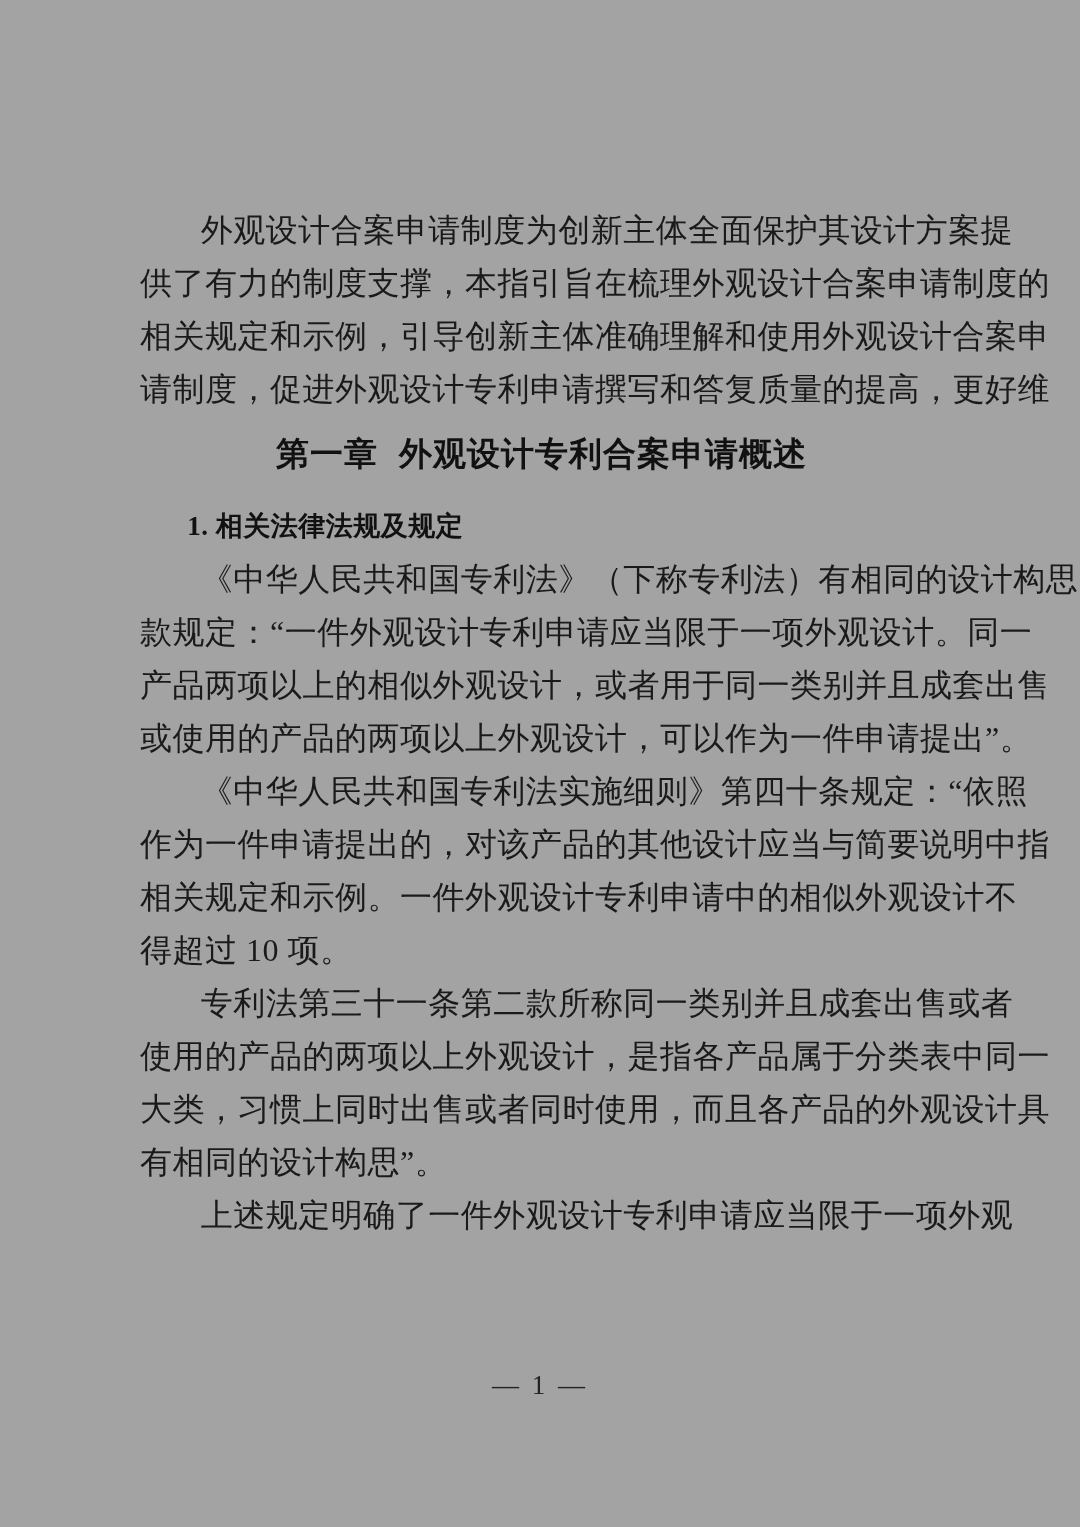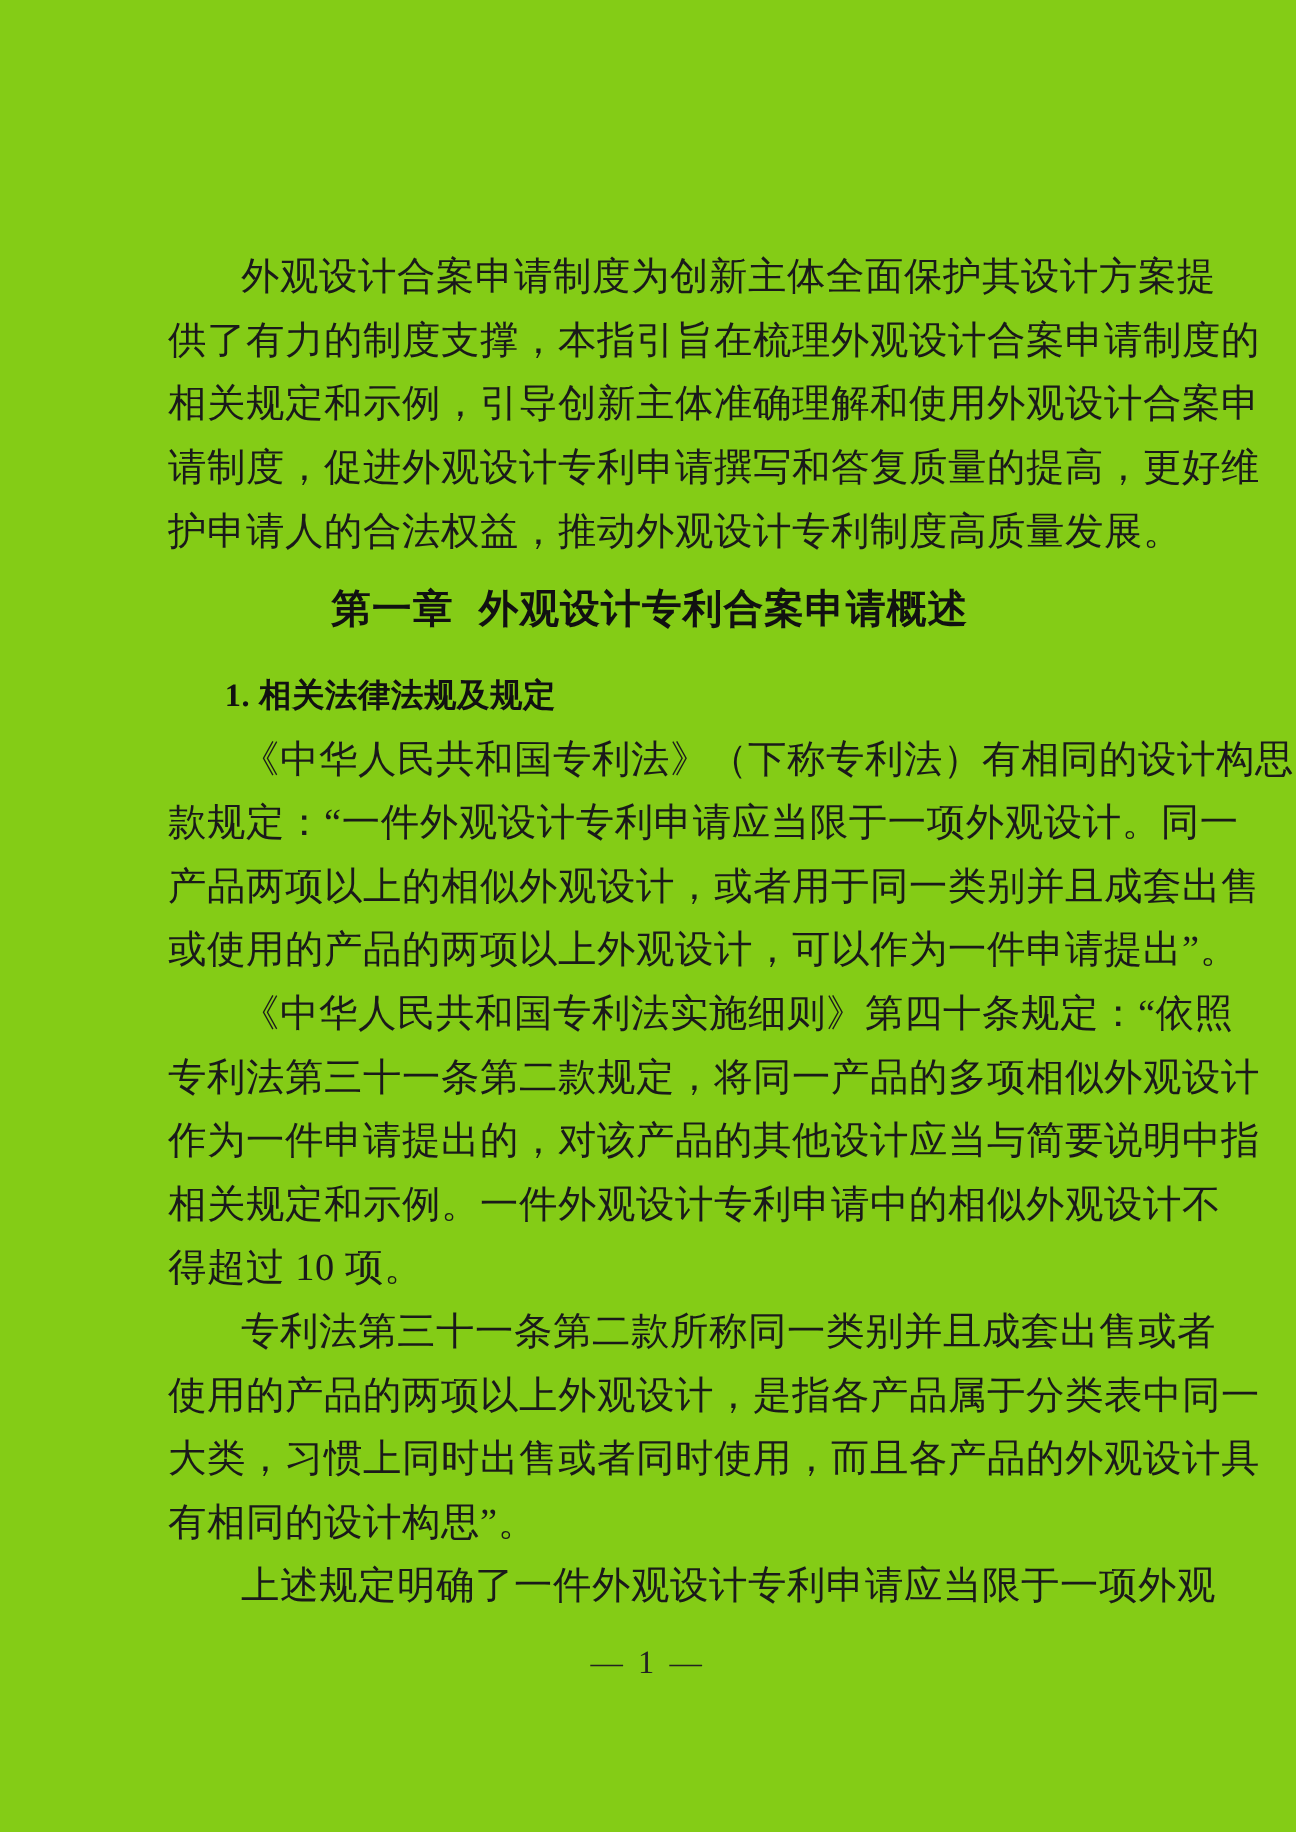--- a/index.html
+++ b/index.html
@@ -4,21 +4,21 @@
 <style>
   html, body {
     margin: 0;
     padding: 0;
     background: #ffffff;
   }
   .page {
     position: relative;
     width: 1080px;
     height: 1527px;
-    background: #84cc16;
+    background: #a3a3a3;
     overflow: hidden;
     font-family: "Liberation Serif", "DejaVu Serif", serif;
     color: #1a1a1a;
   }
   .content {
     position: absolute;
     left: 140px;
     top: 204px;
     width: 803px;
   }
@@ -69,33 +69,31 @@
 </head>
 <body>
 
 <div class="page">
   <main class="content">
       <div class="paragraph">
         <div class="line">外观设计合案申请制度为创新主体全面保护其设计方案提</div>
         <div class="line">供了有力的制度支撑，本指引旨在梳理外观设计合案申请制度的</div>
         <div class="line">相关规定和示例，引导创新主体准确理解和使用外观设计合案申</div>
         <div class="line">请制度，促进外观设计专利申请撰写和答复质量的提高，更好维</div>
-        <div class="line">护申请人的合法权益，推动外观设计专利制度高质量发展。</div>
       </div>
       <h1 class="chapter-heading">第一章 外观设计专利合案申请概述</h1>
       <h2 class="section-heading">1. 相关法律法规及规定</h2>
       <div class="paragraph">
         <div class="line">《中华人民共和国专利法》（下称专利法）有相同的设计构思</div>
         <div class="line">款规定：“一件外观设计专利申请应当限于一项外观设计。同一</div>
         <div class="line">产品两项以上的相似外观设计，或者用于同一类别并且成套出售</div>
         <div class="line">或使用的产品的两项以上外观设计，可以作为一件申请提出”。</div>
       </div>
       <div class="paragraph">
         <div class="line">《中华人民共和国专利法实施细则》第四十条规定：“依照</div>
-        <div class="line">专利法第三十一条第二款规定，将同一产品的多项相似外观设计</div>
         <div class="line">作为一件申请提出的，对该产品的其他设计应当与简要说明中指</div>
         <div class="line">相关规定和示例。一件外观设计专利申请中的相似外观设计不</div>
         <div class="line">得超过 10 项。</div>
       </div>
       <div class="paragraph">
         <div class="line">专利法第三十一条第二款所称同一类别并且成套出售或者</div>
         <div class="line">使用的产品的两项以上外观设计，是指各产品属于分类表中同一</div>
         <div class="line">大类，习惯上同时出售或者同时使用，而且各产品的外观设计具</div>
         <div class="line">有相同的设计构思”。</div>
       </div>

